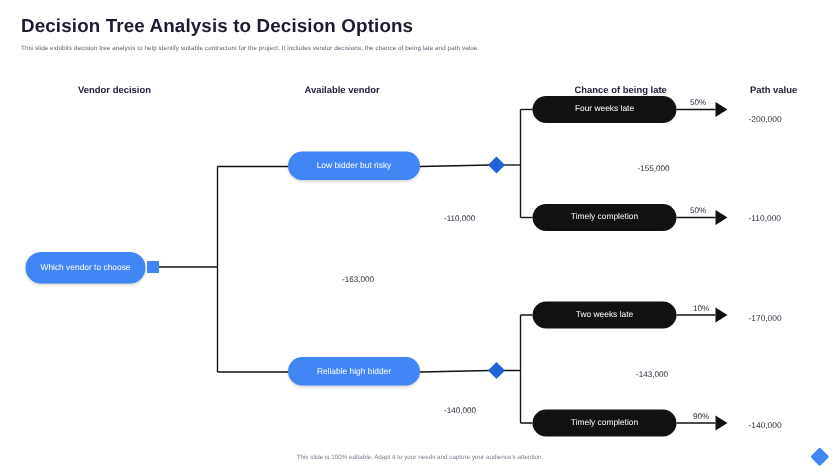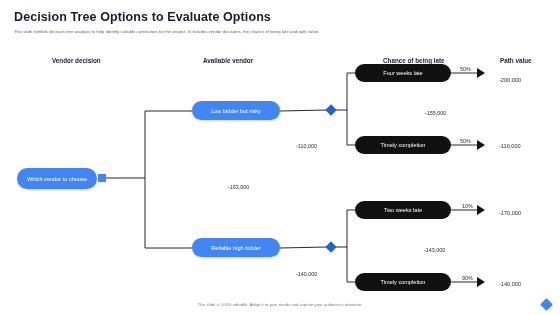--- a/index.html
+++ b/index.html
@@ -190,21 +190,21 @@
     background: #4285f4;
     transform: rotate(45deg);
     border-radius: 1px;
   }
 </style>
 </head>
 <body>
 
 <div id="slide">
 
-  <div class="title">Decision Tree Options to Evaluate Options</div>
+  <div class="title">Decision Tree Analysis to Decision Options</div>
   <div class="subtitle">This slide exhibits decision tree analysis to help identify suitable contractors for the project. It includes vendor decisions, the chance of being late and path value.</div>
 
   <div class="col-head" id="head-vendor-decision">Vendor decision</div>
   <div class="col-head" id="head-available-vendor">Available  vendor</div>
   <div class="col-head" id="head-chance-late">Chance of being late</div>
   <div class="col-head" id="head-path-value">Path value</div>
 
   <svg id="wires" viewBox="0 0 560 315">
 
     <path d="M106 178 L145 178" stroke="#111111" stroke-width="0.9" fill="none"></path>

